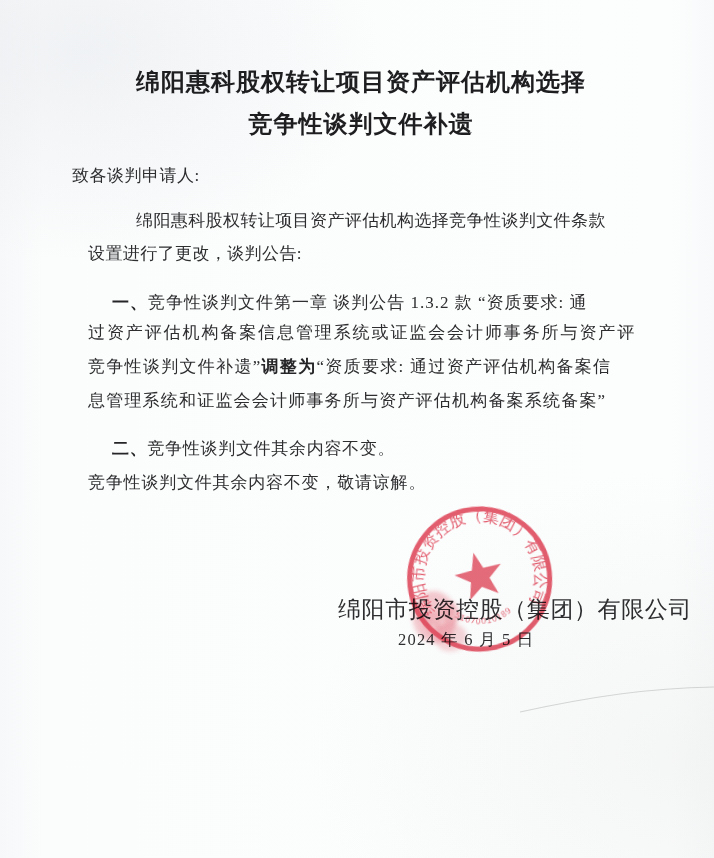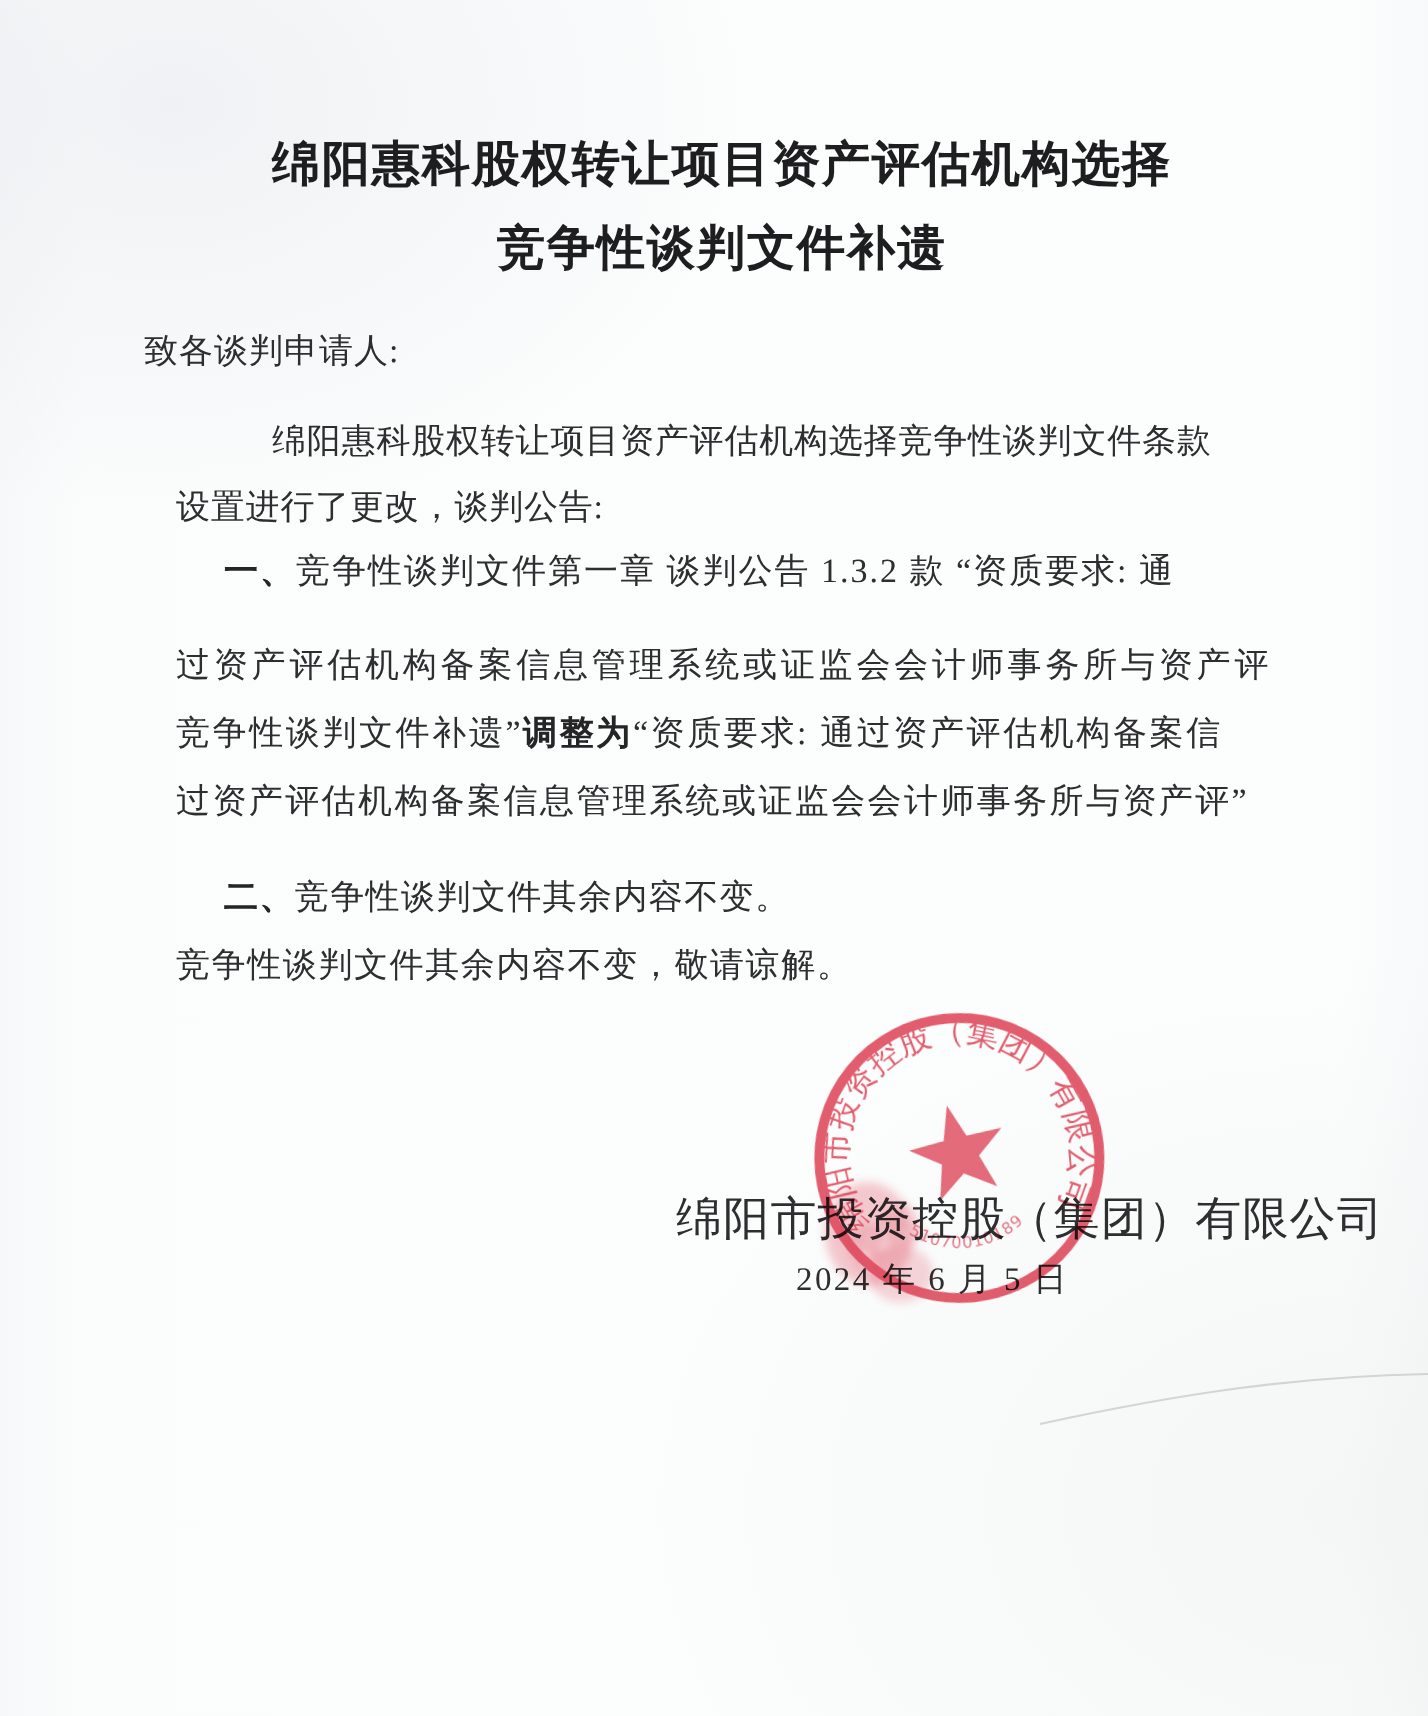--- a/index.html
+++ b/index.html
@@ -30,24 +30,24 @@
 <div class="page">
 
   <div class="title" style="top:108px;">竞争性谈判文件补遗</div>
   <div class="title" style="top:66px;">绵阳惠科股权转让项目资产评估机构选择</div>
 
   <div class="line" style="top:164px;left:72px;letter-spacing:0.5px;">致各谈判申请人:</div>
 
   <div class="line" style="top:209px;left:136px;letter-spacing:0.4px;">绵阳惠科股权转让项目资产评估机构选择竞争性谈判文件条款</div>
   <div class="line" style="top:242px;left:88px;letter-spacing:0.4px;">设置进行了更改，谈判公告:</div>
 
-  <div class="line" style="top:274px;left:112px;letter-spacing:1px;"><span class="b">一、</span><span>竞争性谈判文件第一章  谈判公告 1.3.2 款 “资质要求: 通</span></div>
+  <div class="line" style="top:291px;left:112px;letter-spacing:1px;"><span class="b">一、</span><span>竞争性谈判文件第一章  谈判公告 1.3.2 款 “资质要求: 通</span></div>
   <div class="line" style="top:321px;left:88px;letter-spacing:1.9px;">过资产评估机构备案信息管理系统或证监会会计师事务所与资产评</div>
   <div class="line" style="top:355px;left:88px;letter-spacing:1.3px;"><span>竞争性谈判文件补遗”</span><span class="b">调整为</span><span>“资质要求: 通过资产评估机构备案信</span></div>
-  <div class="line" style="top:389px;left:88px;letter-spacing:1.2px;">过资产评估机构备案信息管理系统或证监会会计师事务所与资产评”</div>
+  <div class="line" style="top:389px;left:88px;letter-spacing:1.2px;">息管理系统和证监会会计师事务所与资产评估机构备案系统备案”</div>
 
   <div class="line" style="top:437px;left:112px;letter-spacing:0.7px;"><span class="b">二、</span><span>竞争性谈判文件其余内容不变。</span></div>
   <div class="line" style="top:471px;left:88px;letter-spacing:0.8px;">竞争性谈判文件其余内容不变，敬请谅解。</div>
 
   <div class="line" style="top:594px;left:338px;font-size:23px;letter-spacing:0.6px;">绵阳市投资控股（集团）有限公司</div>
   <div class="line" style="top:629px;left:398px;font-size:16.5px;letter-spacing:1.2px;">2024 年 6 月 5 日</div>
 
   <div class="seal-wrap">
     <svg width="172" height="162" viewBox="-11 -3 172 162" xmlns="http://www.w3.org/2000/svg">
       <defs>

